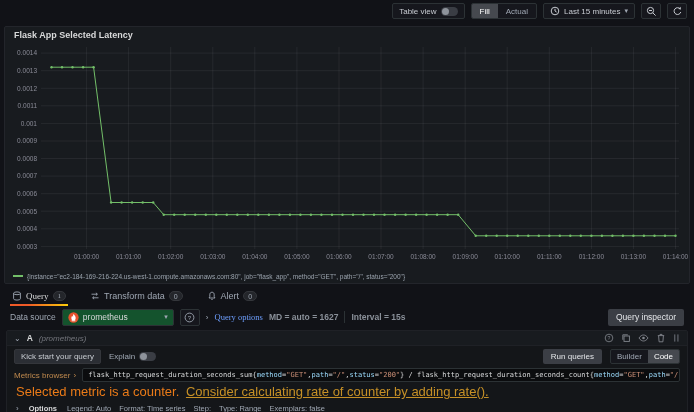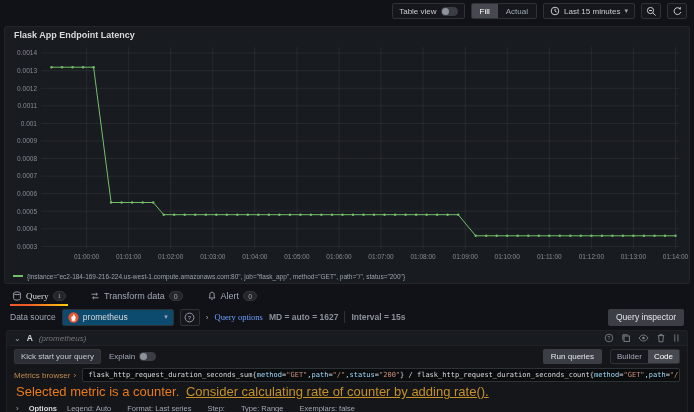--- a/index.html
+++ b/index.html
@@ -47,21 +47,21 @@
   .tab.active::after { content:""; position:absolute; left:0; right:0; bottom:0; height:2px;
     background:linear-gradient(90deg,#f05a28 30%, #fbca0a 99%); }
   .badge { background:#24262b; border:1px solid #34363b; color:#9fa7b3; font-size:7px;
     border-radius:7px; padding:0 4px; line-height:9px; height:10px; display:inline-flex;
     align-items:center; }
   .tab-icon { display:inline-flex; }
 
   
   .ds-row { height:22px; flex:0 0 22px; display:flex; align-items:center; gap:6px;
     padding:0 10px; font-size:8.5px; color:#9fa7b3; }
-  .ds-picker { height:17px; width:112px; background:#0c4a6e; border:1px solid #2c3235;
+  .ds-picker { height:17px; width:112px; background:#14532d; border:1px solid #2c3235;
     border-radius:2px; display:flex; align-items:center; gap:4px; padding:0 5px;
     color:#d8d9da; font-size:8.5px; }
   .ds-picker .caret { margin-left:auto; }
   .qo-link { color:#6e9fff;font-family:Liberation Serif, serif; }
   .qo-meta { color:#8a9099;font-weight:bold; }
   .qo-sep { border-left:1px solid #2c3235; height:12px; }
   .spacer { flex:1; }
   .btn-secondary { height:17px; display:inline-flex; align-items:center; padding:0 8px;
     background:#3b3e45; border-radius:2px; color:#e3e5e8; font-size:8.5px; }
 
@@ -130,21 +130,21 @@
     </div>
     <div class="tbtn icon-btn">
       <svg class="ic" width="11" height="11" viewBox="0 0 11 11">
         <path d="M8.8 6 A3.4 3.4 0 1 1 8.2 3" fill="none" stroke="#c7cbd1" stroke-width="1"></path>
         <path d="M8.6 0.8 L8.9 3.4 L6.4 3.1 Z" fill="#c7cbd1"></path>
       </svg>
     </div>
   </div>
 
   <div class="panel">
-    <div class="panel-title">Flask App Endpoint Latency</div>
+    <div class="panel-title">Flask App Selected Latency</div>
     <div class="chart-wrap">
       <svg id="chart-svg" width="686" height="222">
           <line class="grid" x1="36" x2="674" y1="10.1" y2="10.1"></line>
           <text class="ytick" x="32" y="12.399999999999999">0.0014</text>
           <line class="grid" x1="36" x2="674" y1="27.7" y2="27.7"></line>
           <text class="ytick" x="32" y="30">0.0013</text>
           <line class="grid" x1="36" x2="674" y1="45.3" y2="45.3"></line>
           <text class="ytick" x="32" y="47.599999999999994">0.0012</text>
           <line class="grid" x1="36" x2="674" y1="62.8" y2="62.8"></line>
           <text class="ytick" x="32" y="65.1">0.0011</text>
@@ -369,23 +369,23 @@
     </div>
 
     <div class="q-warning">
       <span>Selected metric is a counter.</span>
       <span class="link">Consider calculating rate of counter by adding rate().</span>
     </div>
 
     <div class="q-options">
       <span class="q-chevron">›</span>
       <span class="opt-title">Options</span>
-      <span id="opt-items" style="display:inline-flex;gap:16px">
+      <span id="opt-items" style="display:inline-flex;gap:8px">
           <span>Legend: Auto</span>
-          <span>Format: Last series</span>
+          <span>Format: Time series</span>
           <span>Step:</span>
           <span>Type: Range</span>
           <span>Exemplars: false</span>
         </span>
     </div>
   </div>
 
 </div>
 
 </body></html>

